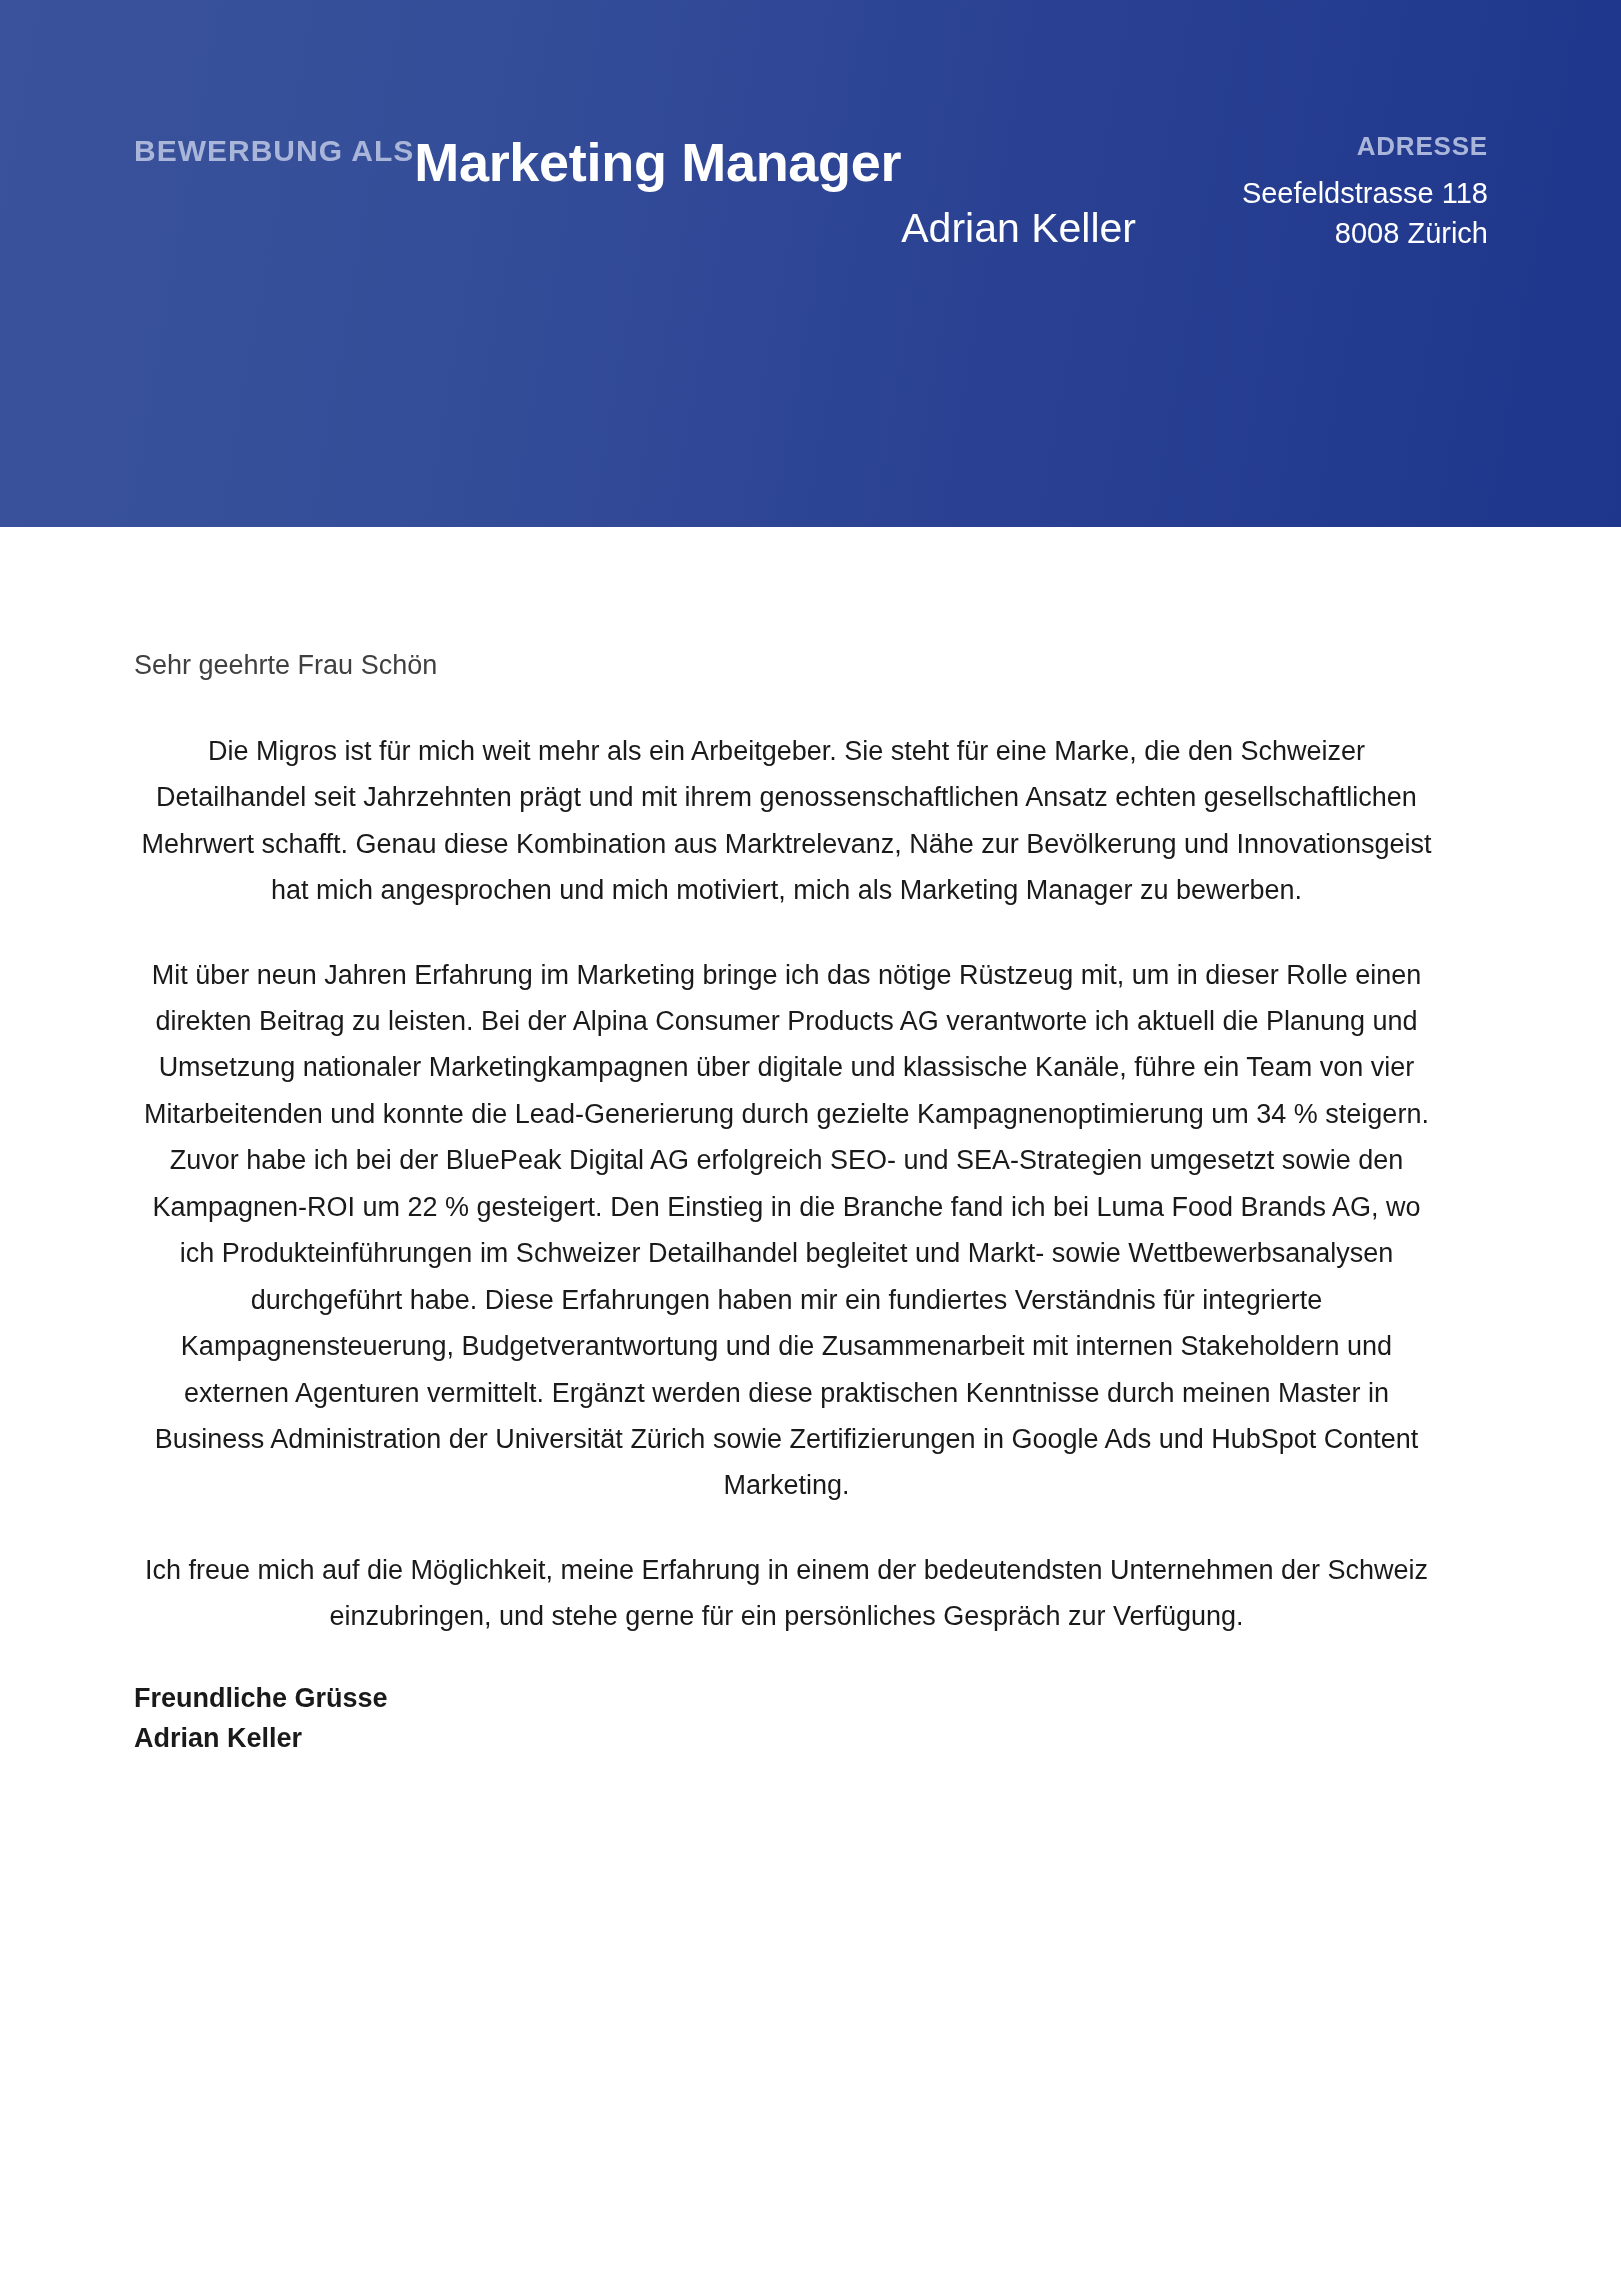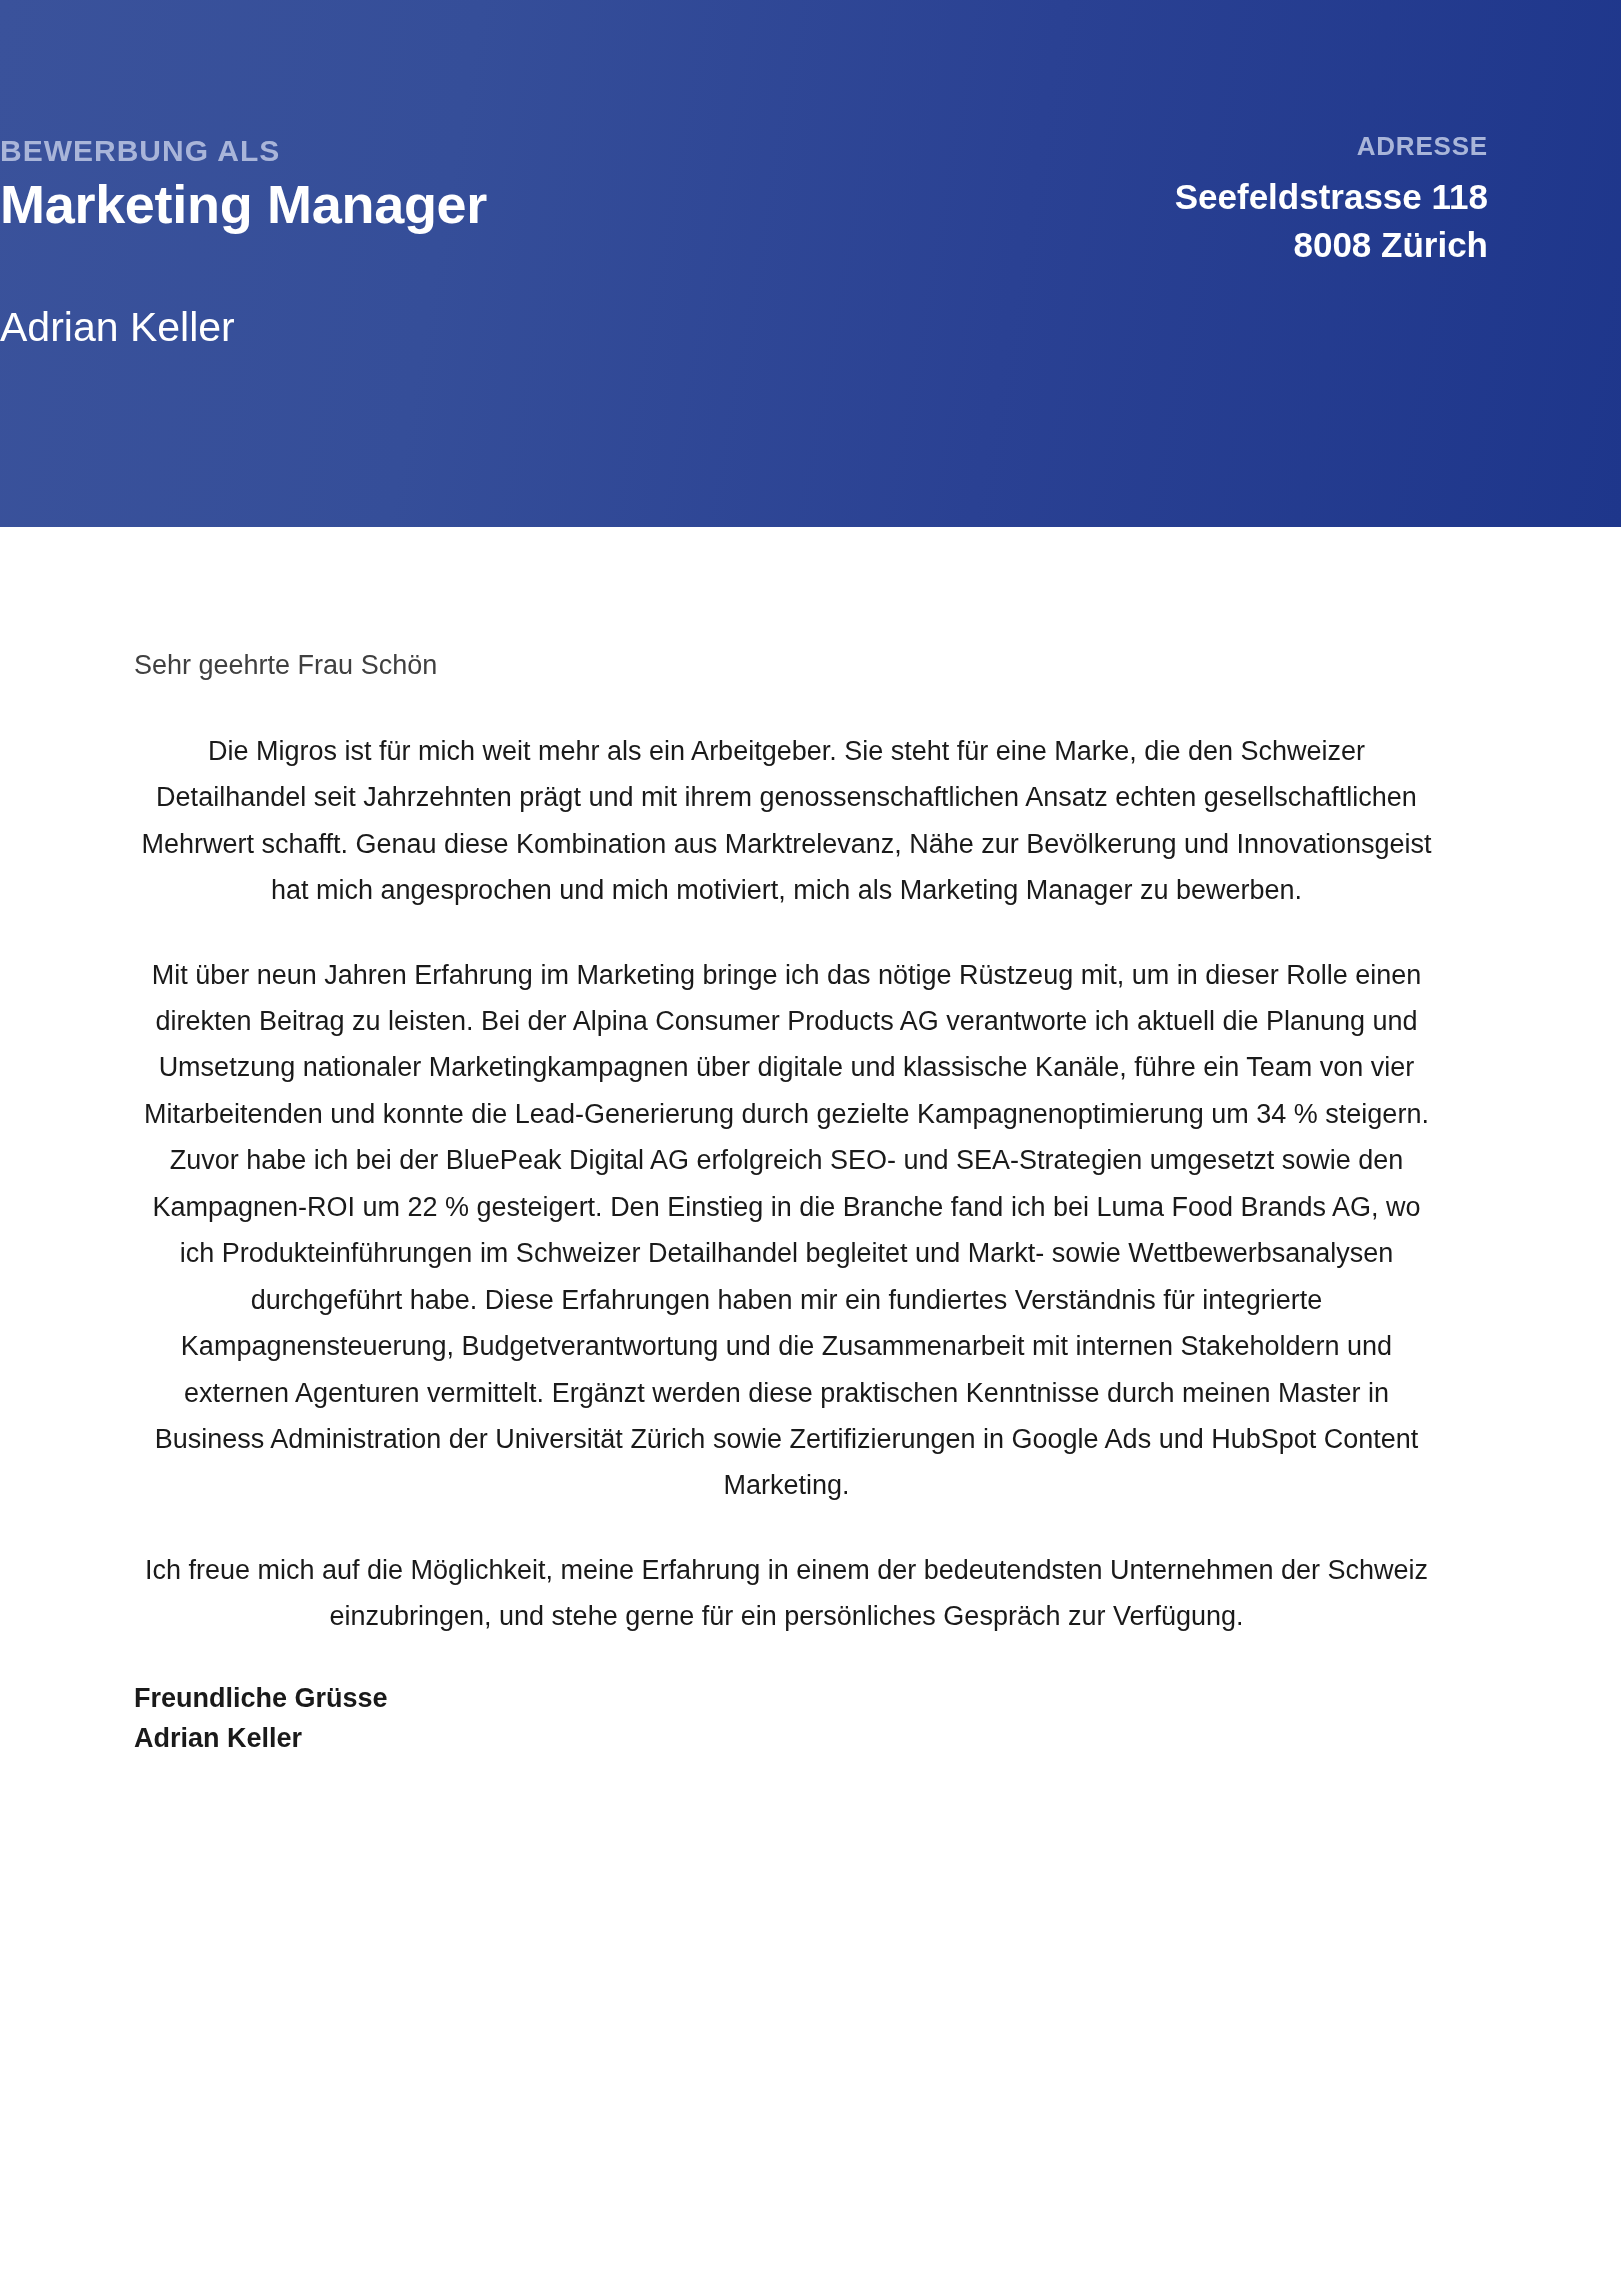--- a/index.html
+++ b/index.html
@@ -26,23 +26,24 @@
     height: 527px;
     background: linear-gradient(100deg, #3a529b 0%, #354e99 28%, #2a4193 62%, #1e368b 100%);
     box-sizing: border-box;
     display: flex;
     align-items: flex-start;
     justify-content: space-between;
     padding: 0;
   }
 
   .header-left {
+    margin-left: 134px;
     margin-top: 134px;
     display: flex;
-    flex-direction: column;
+    flex-direction: row;
   }
   .eyebrow {
     color: #a9b5d9;
     font-size: 30px;
     font-weight: bold;
     letter-spacing: 1px;
     line-height: 1.1;
     margin: 0 0 9.2px 0;
     text-transform: uppercase;
   }
@@ -74,22 +75,22 @@
     color: #a9b5d9;
     font-size: 26px;
     font-weight: bold;
     letter-spacing: 0.8px;
     line-height: 1.2;
     margin: 0 0 10.5px 0;
     text-transform: uppercase;
   }
   .contact-line {
     color: #ffffff;
-    font-size: 35px;
-    font-weight: bold;
+    font-size: 29px;
+    font-weight: normal;
     line-height: 1.38;
     margin: 0;
     white-space: nowrap;
   }
 
   
   .letter-body {
     padding: 118px 183px 0 134px;
     box-sizing: border-box;
   }

